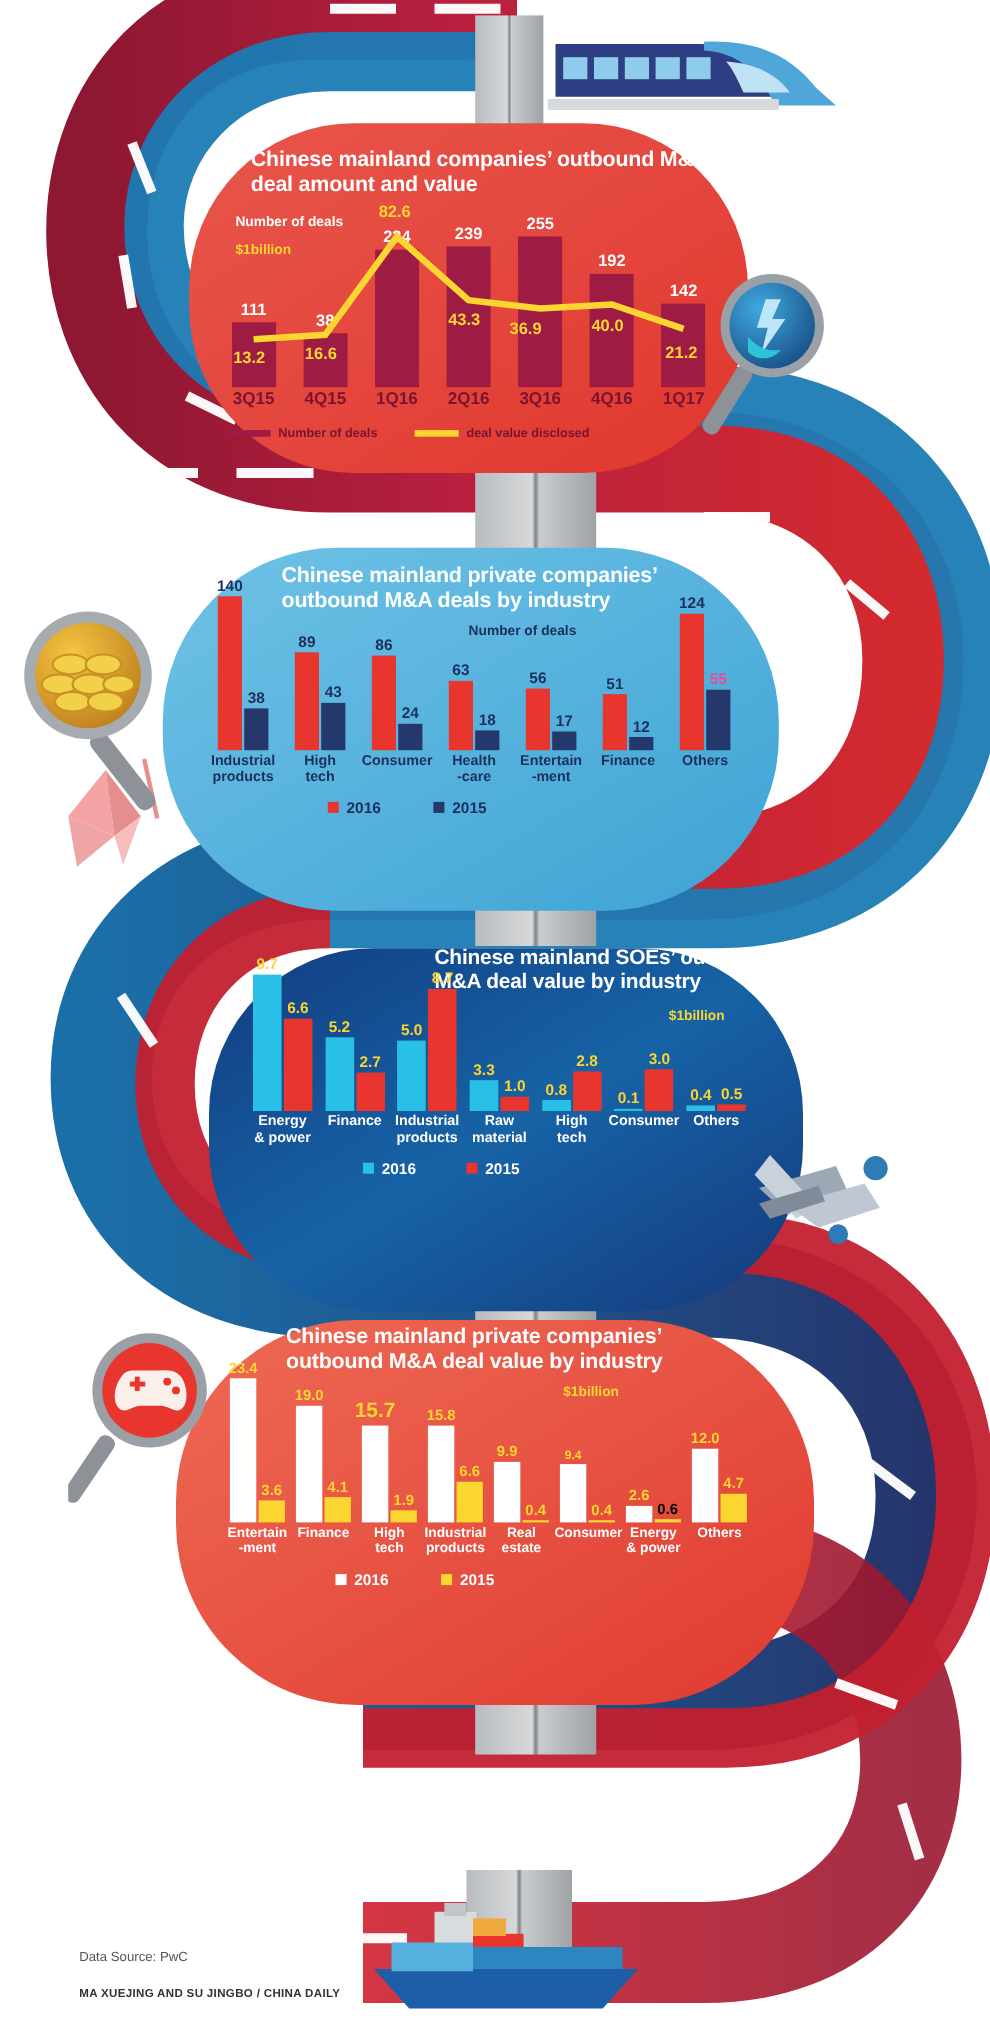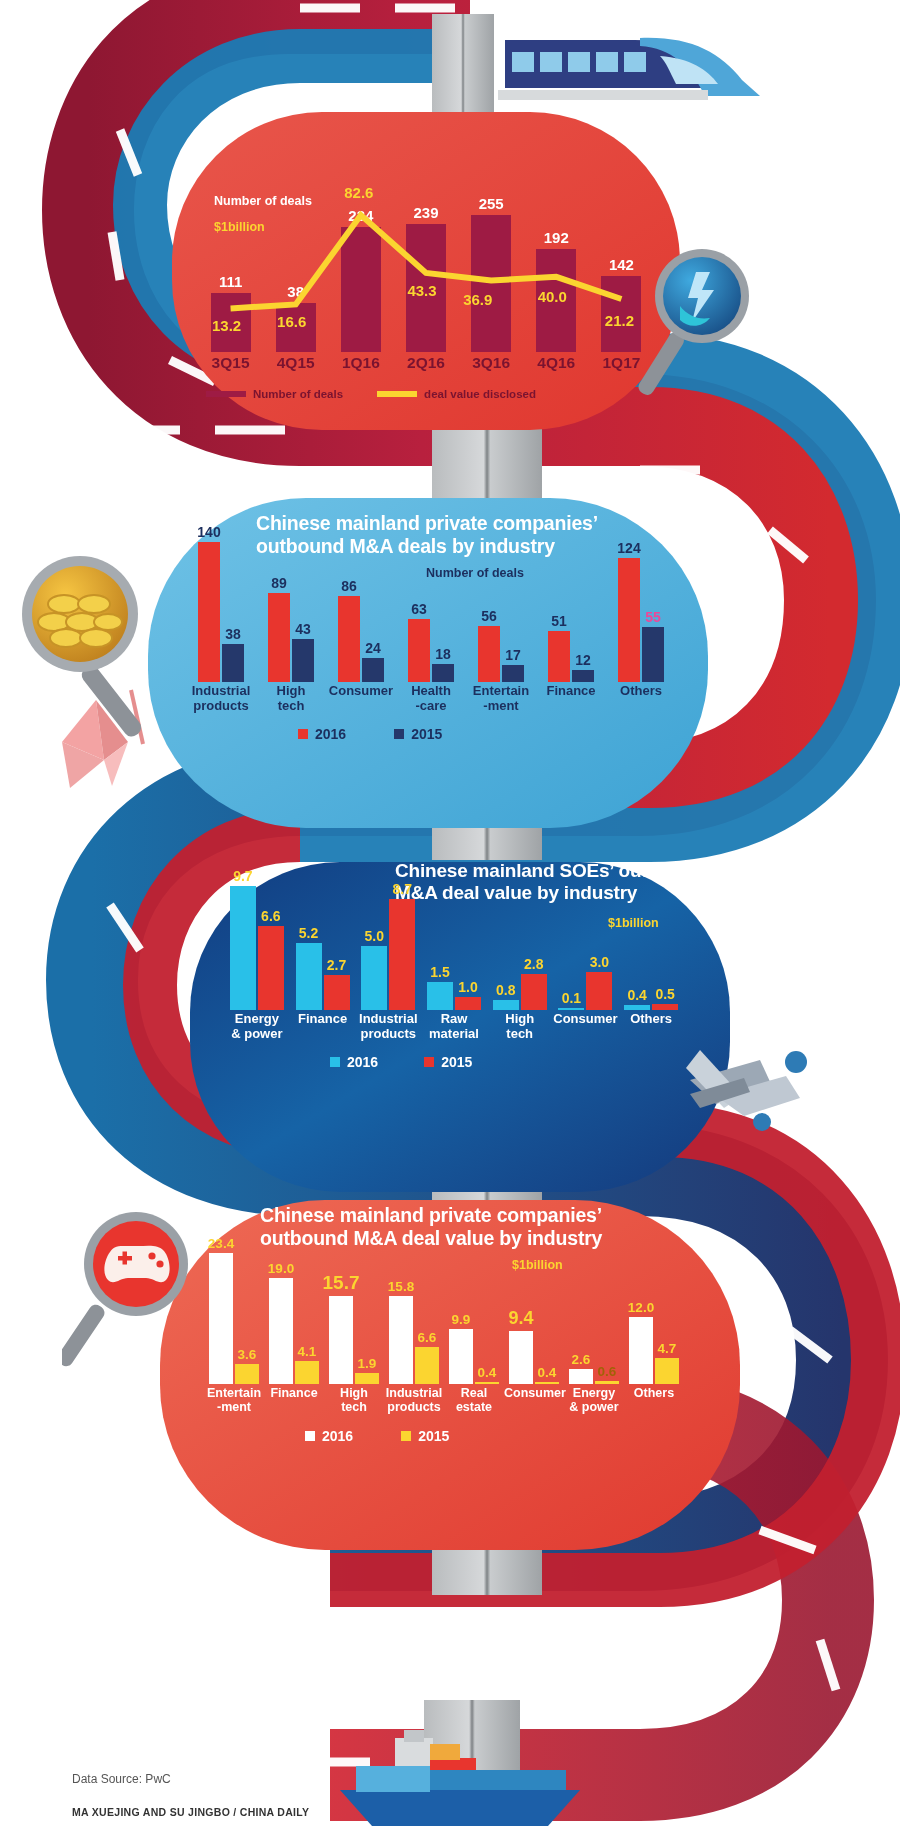--- a/index.html
+++ b/index.html
@@ -171,20 +171,21 @@
       <rect x="404" y="1730" width="20" height="12" fill="#C2C6C9"></rect>
       <rect x="430" y="1758" width="46" height="26" fill="#E8352E"></rect>
       <rect x="430" y="1744" width="30" height="16" fill="#F0A93C"></rect>
       <rect x="356" y="1770" width="210" height="30" fill="#2E86C0"></rect>
       <path d="M340 1790 L580 1790 L548 1826 L372 1826 Z" fill="#1C5FA8"></path>
       <path d="M356 1766 L430 1766 L430 1792 L356 1792 Z" fill="#56B0DD"></path>
     </g>
   </svg>
 
   <div class="panel" style="left:172px; top:112px; width:508px; height:318px;">
+    <div class="chart-title" id="c1-title" style="position:absolute; left:56px; top:22px; width:420px; font-size:19.5px;">Chinese mainland companies’ outbound M&amp;A deal amount and value</div>
     <div class="vlabel" id="c1-u0" style="left:42px; top:82px; font-size:12.5px; color:#fff;">Number of deals</div>
     <div class="vlabel" id="c1-u1" style="left:42px; top:108px; font-size:12.5px; color:#FBD530;">$1billion</div>
     <div id="c1-plot" style="position:absolute; left:26px; top:60px; width:456px; height:180px;">
         <div class="bar" style="left:12.57142857142857px; width:40px; height:59.46428571428571px; background:#9E1B44;"></div>
         <div class="vlabel" style="left: 12.5714px; width: 40px; text-align: center; bottom: 62.4643px; font-size: 15px; color: rgb(255, 255, 255); position: absolute;">111</div>
         <div class="bar" style="left:77.71428571428571px; width:40px; height:49.285714285714285px; background:#9E1B44;"></div>
         <div class="vlabel" style="left: 77.7143px; width: 40px; text-align: center; bottom: 52.2857px; font-size: 15px; color: rgb(255, 255, 255); position: absolute;">38</div>
         <div class="bar" style="left:142.85714285714283px; width:40px; height:125.35714285714286px; background:#9E1B44;"></div>
         <div class="vlabel" style="left: 142.857px; width: 40px; text-align: center; bottom: 128.357px; font-size: 15px; color: rgb(255, 255, 255); position: absolute;">234</div>
         <div class="bar" style="left:208px; width:40px; height:128.03571428571428px; background:#9E1B44;"></div>
@@ -342,21 +343,21 @@
         <div class="vlabel" style="position:absolute; left:-1.142857142857146px; width:40px; text-align:center;
          bottom:126.16px; font-size:14px; color:#FBD530;">9.7</div>
         <div class="bar" style="left:71.57142857142856px; width:26px; height:66.56px; background:#29C0E8;"></div>
         <div class="vlabel" style="position:absolute; left:64.57142857142856px; width:40px; text-align:center;
          bottom:68.56px; font-size:14px; color:#FBD530;">5.2</div>
         <div class="bar" style="left:137.28571428571428px; width:26px; height:64px; background:#29C0E8;"></div>
         <div class="vlabel" style="position:absolute; left:130.28571428571428px; width:40px; text-align:center;
          bottom:66px; font-size:14px; color:#FBD530;">5.0</div>
         <div class="bar" style="left:202.99999999999997px; width:26px; height:28.160000000000004px; background:#29C0E8;"></div>
         <div class="vlabel" style="position:absolute; left:195.99999999999997px; width:40px; text-align:center;
-         bottom:30.160000000000004px; font-size:14px; color:#FBD530;">1.5</div>
+         bottom:30.160000000000004px; font-size:14px; color:#FBD530;">3.3</div>
         <div class="bar" style="left:268.71428571428567px; width:26px; height:10.24px; background:#29C0E8;"></div>
         <div class="vlabel" style="position:absolute; left:261.71428571428567px; width:40px; text-align:center;
          bottom:12.24px; font-size:14px; color:#FBD530;">0.8</div>
         <div class="bar" style="left:334.4285714285714px; width:26px; height:2px; background:#29C0E8;"></div>
         <div class="vlabel" style="position:absolute; left:327.4285714285714px; width:40px; text-align:center;
          bottom:4px; font-size:14px; color:#FBD530;">0.1</div>
         <div class="bar" style="left:400.14285714285705px; width:26px; height:5.12px; background:#29C0E8;"></div>
         <div class="vlabel" style="position:absolute; left:393.14285714285705px; width:40px; text-align:center;
          bottom:7.12px; font-size:14px; color:#FBD530;">0.4</div>
         <div class="bar" style="left:33.857142857142854px; width:26px; height:84.47999999999999px; background:#E8352E;"></div>
@@ -434,21 +435,21 @@
         <div class="vlabel" style="position:absolute; left:118px; width:38px; text-align:center;
          bottom:89.92px; font-size:19px; color:#FBD530;">15.7</div>
         <div class="bar" style="left:185px; width:24px; height:88.48px; background:#FFFFFF;"></div>
         <div class="vlabel" style="position:absolute; left:178px; width:38px; text-align:center;
          bottom:90.48px; font-size:13.5px; color:#FBD530;">15.8</div>
         <div class="bar" style="left:245px; width:24px; height:55.440000000000005px; background:#FFFFFF;"></div>
         <div class="vlabel" style="position:absolute; left:238px; width:38px; text-align:center;
          bottom:57.440000000000005px; font-size:13.5px; color:#FBD530;">9.9</div>
         <div class="bar" style="left:305px; width:24px; height:52.64px; background:#FFFFFF;"></div>
         <div class="vlabel" style="position:absolute; left:298px; width:38px; text-align:center;
-         bottom:54.64px; font-size:18px; color:#FBD530;">9.4</div>
+         bottom:54.64px; font-size:11px; color:#FBD530;">9.4</div>
         <div class="bar" style="left:365px; width:24px; height:14.56px; background:#FFFFFF;"></div>
         <div class="vlabel" style="position:absolute; left:358px; width:38px; text-align:center;
          bottom:16.560000000000002px; font-size:13.5px; color:#FBD530;">2.6</div>
         <div class="bar" style="left:425px; width:24px; height:67.2px; background:#FFFFFF;"></div>
         <div class="vlabel" style="position:absolute; left:418px; width:38px; text-align:center;
          bottom:69.2px; font-size:13.5px; color:#FBD530;">12.0</div>
         <div class="bar" style="left:31px; width:24px; height:20.160000000000004px; background:#FBD530;"></div>
         <div class="vlabel" style="position:absolute; left:24px; width:38px; text-align:center;
          bottom:22.160000000000004px; font-size:13.5px; color:#FBD530;">3.6</div>
         <div class="bar" style="left:91px; width:24px; height:22.959999999999997px; background:#FBD530;"></div>
@@ -461,21 +462,21 @@
         <div class="vlabel" style="position:absolute; left:204px; width:38px; text-align:center;
          bottom:38.96px; font-size:13.5px; color:#FBD530;">6.6</div>
         <div class="bar" style="left:271px; width:24px; height:2.24px; background:#FBD530;"></div>
         <div class="vlabel" style="position:absolute; left:264px; width:38px; text-align:center;
          bottom:4.24px; font-size:13.5px; color:#FBD530;">0.4</div>
         <div class="bar" style="left:331px; width:24px; height:2.24px; background:#FBD530;"></div>
         <div class="vlabel" style="position:absolute; left:324px; width:38px; text-align:center;
          bottom:4.24px; font-size:13.5px; color:#FBD530;">0.4</div>
         <div class="bar" style="left:391px; width:24px; height:3.36px; background:#FBD530;"></div>
         <div class="vlabel" style="position:absolute; left:384px; width:38px; text-align:center;
-         bottom:5.359999999999999px; font-size:13.5px; color:#a16207;">0.6</div>
+         bottom:5.359999999999999px; font-size:13.5px; color:#000000;">0.6</div>
         <div class="bar" style="left:451px; width:24px; height:26.32px; background:#FBD530;"></div>
         <div class="vlabel" style="position:absolute; left:444px; width:38px; text-align:center;
          bottom:28.32px; font-size:13.5px; color:#FBD530;">4.7</div>
       </div>
     <div id="c4-xaxis" style="position:absolute; left:44px; top:186px; width:480px; height:34px;">
         <div class="xlabel" style="left:0px; top:0; width:60px; font-size:12.5px; color:#FFFFFF;">
           <div>Entertain</div>
           <div>-ment</div>
         </div>
         <div class="xlabel" style="left:60px; top:0; width:60px; font-size:12.5px; color:#FFFFFF;">

